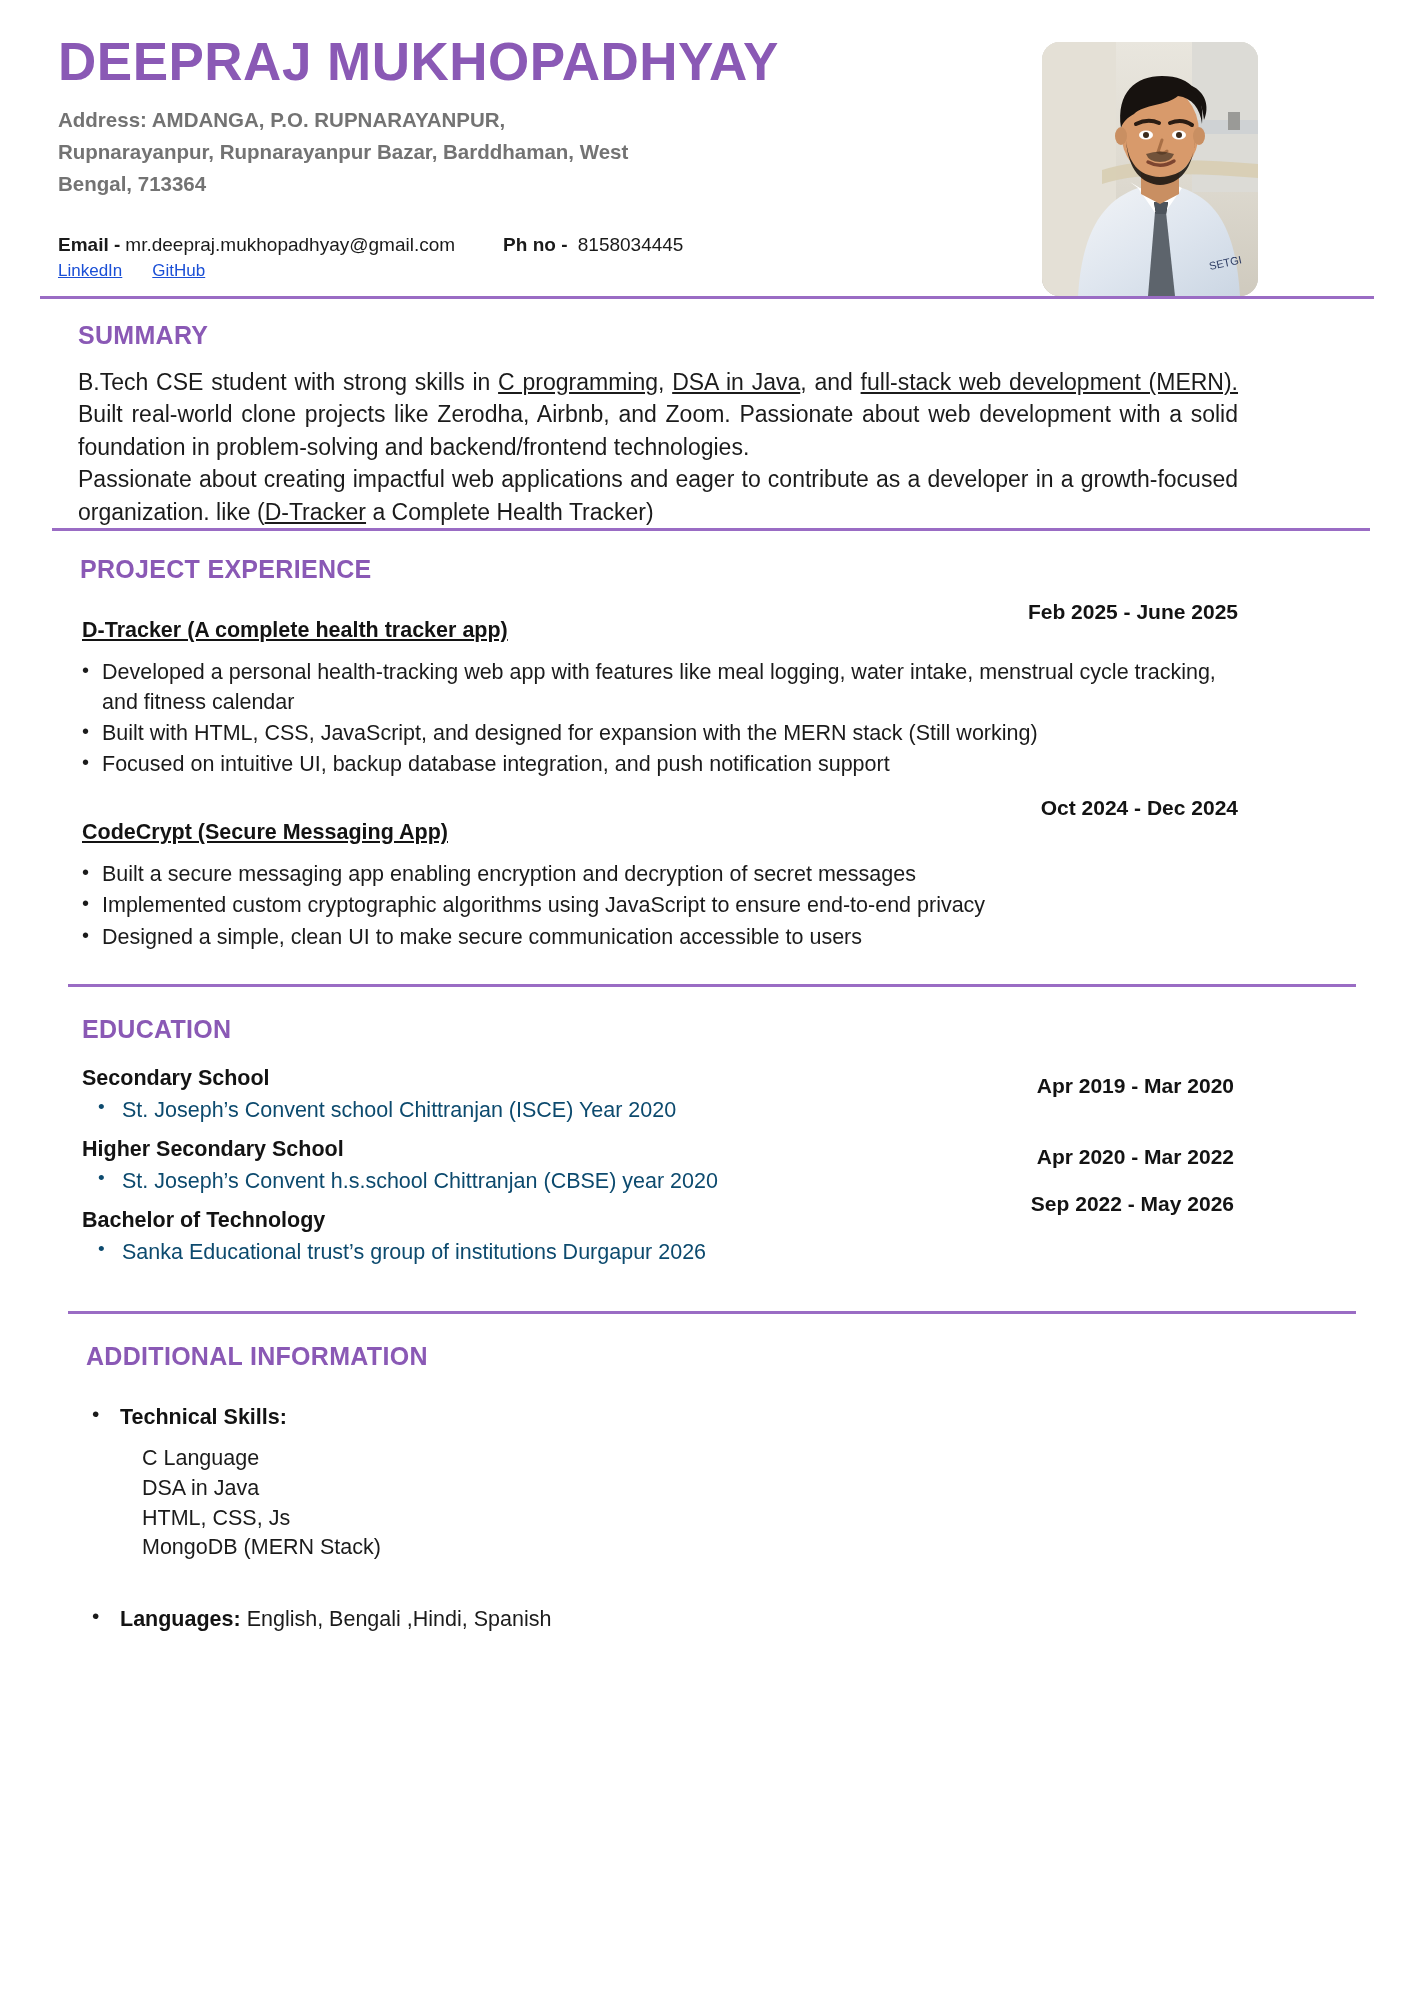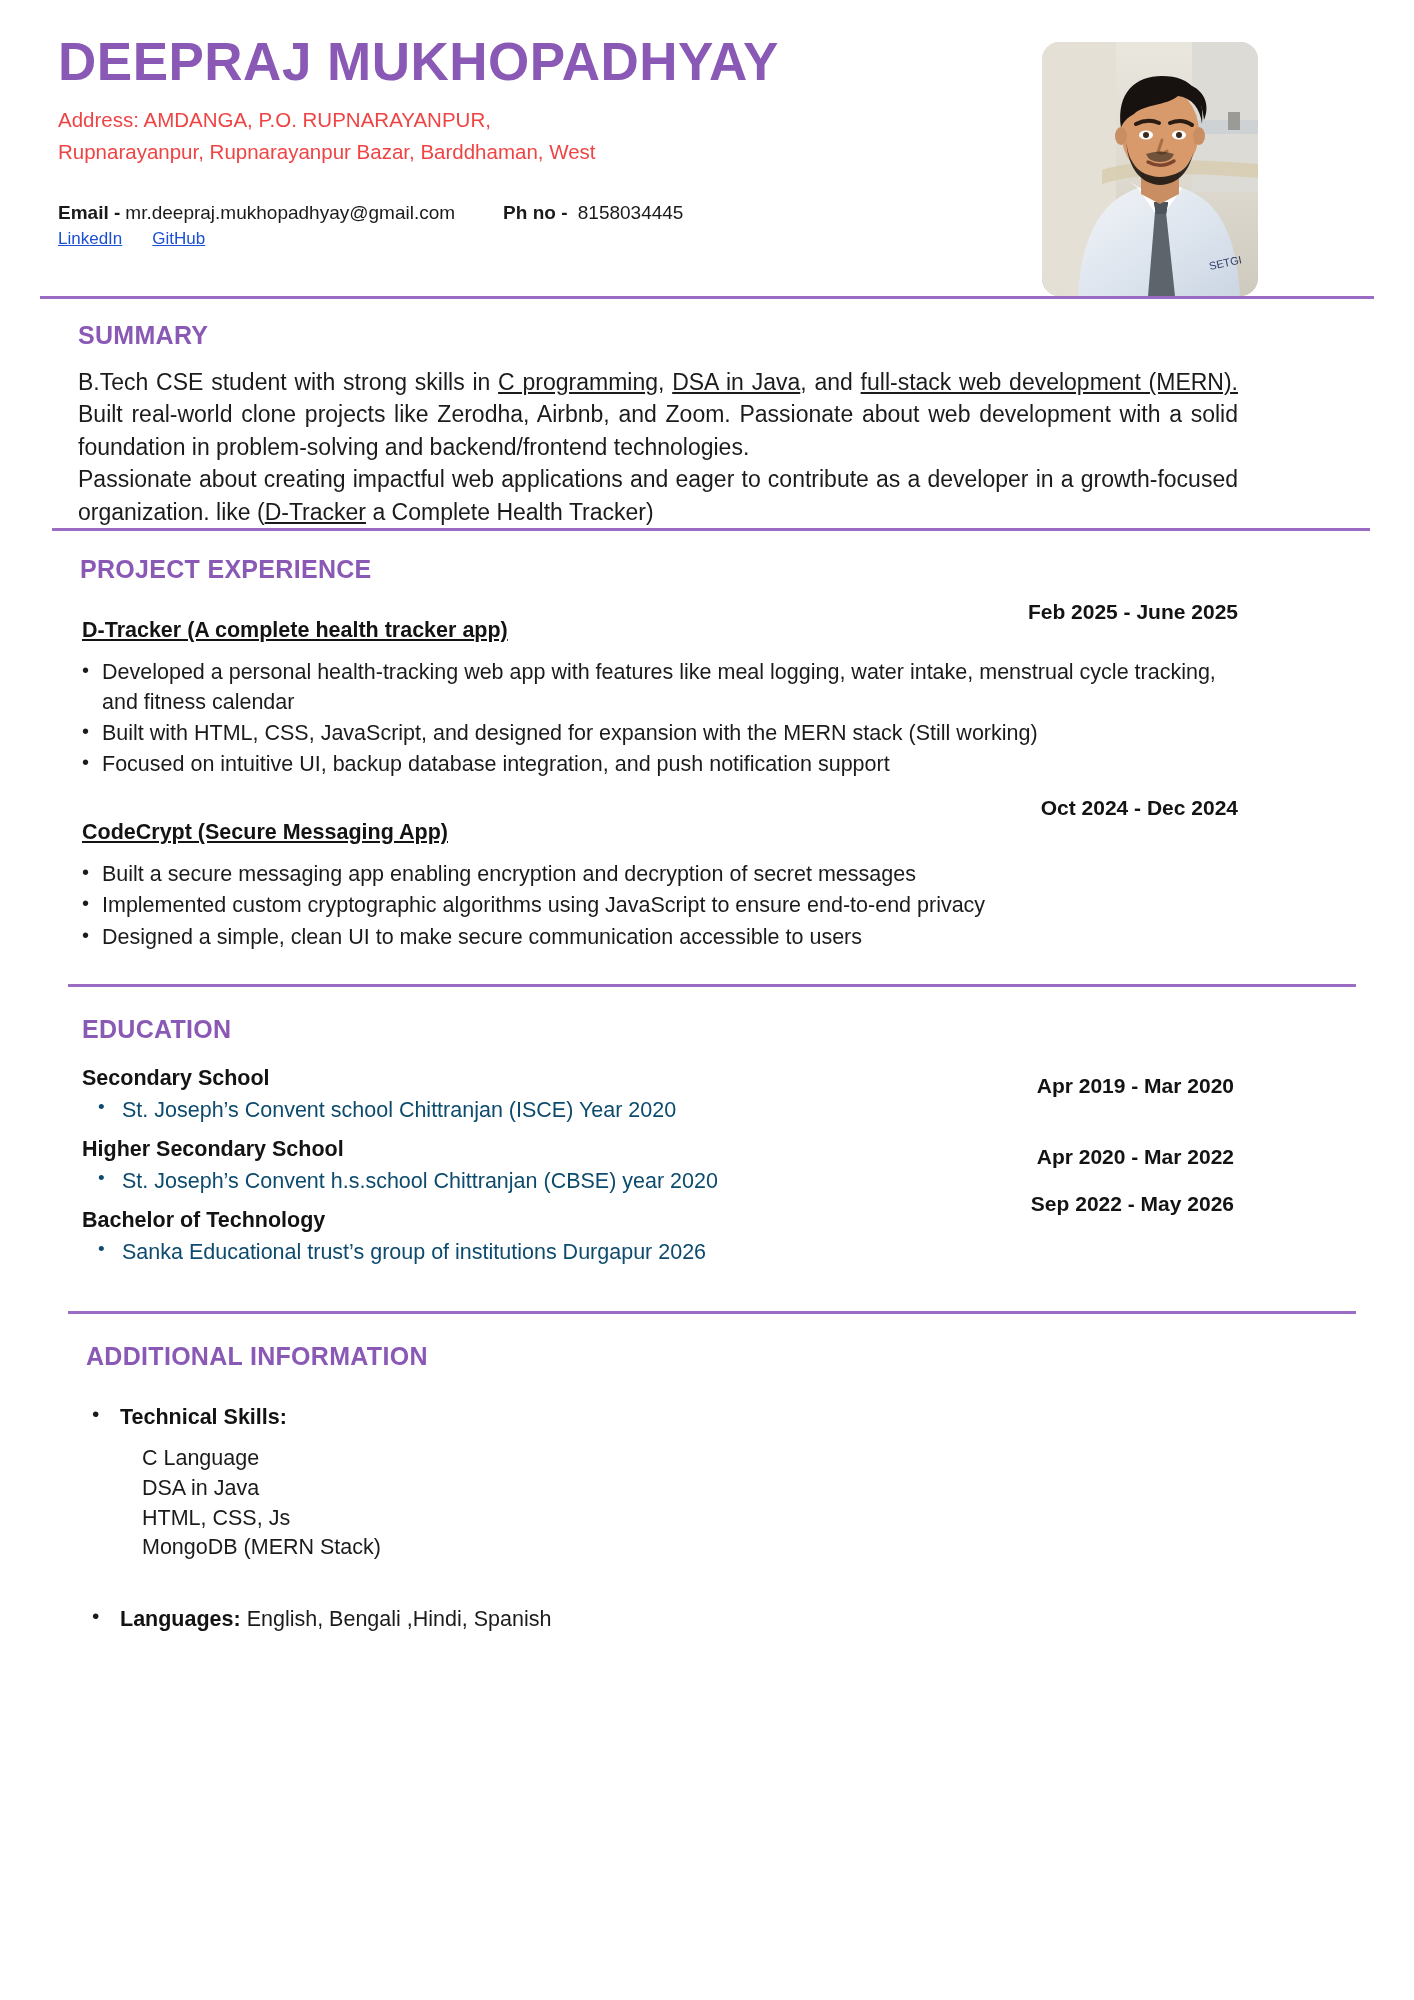--- a/index.html
+++ b/index.html
@@ -30,23 +30,23 @@
     font-size: 53px;
     font-weight: bold;
     color: #8a59b5;
     letter-spacing: 0.5px;
     line-height: 1.06;
     margin: 0 0 14px 0;
     white-space: nowrap;
   }
   .address-block {
     font-size: 20.5px;
-    font-weight: normal;
+    font-weight: bold;
     line-height: 1.56;
-    color: #ef4444;
+    color: #737373;
     max-width: 760px;
   }
   .contact-row {
     margin-top: 34px;
     font-size: 19px;
     color: #1a1a1a;
     display: flex;
     align-items: baseline;
   }
   .contact-row .lbl { font-weight: bold; }
@@ -228,20 +228,21 @@
 
 <div class="page">
 
   <div class="header">
     <div class="header-left">
       <h1 class="name">DEEPRAJ  MUKHOPADHYAY</h1>
 
       <div class="address-block">
         <div>Address: AMDANGA, P.O. RUPNARAYANPUR,</div>
         <div>Rupnarayanpur, Rupnarayanpur Bazar, Barddhaman, West</div>
+        <div>Bengal, 713364</div>
       </div>
 
       <div class="contact-row">
         <span class="lbl">Email -</span>
         <span class="email-val">mr.deepraj.mukhopadhyay@gmail.com</span>
         <span class="ph-group">
           <span class="lbl">Ph no -</span>
           <span class="ph-val">8158034445</span>
         </span>
       </div>

